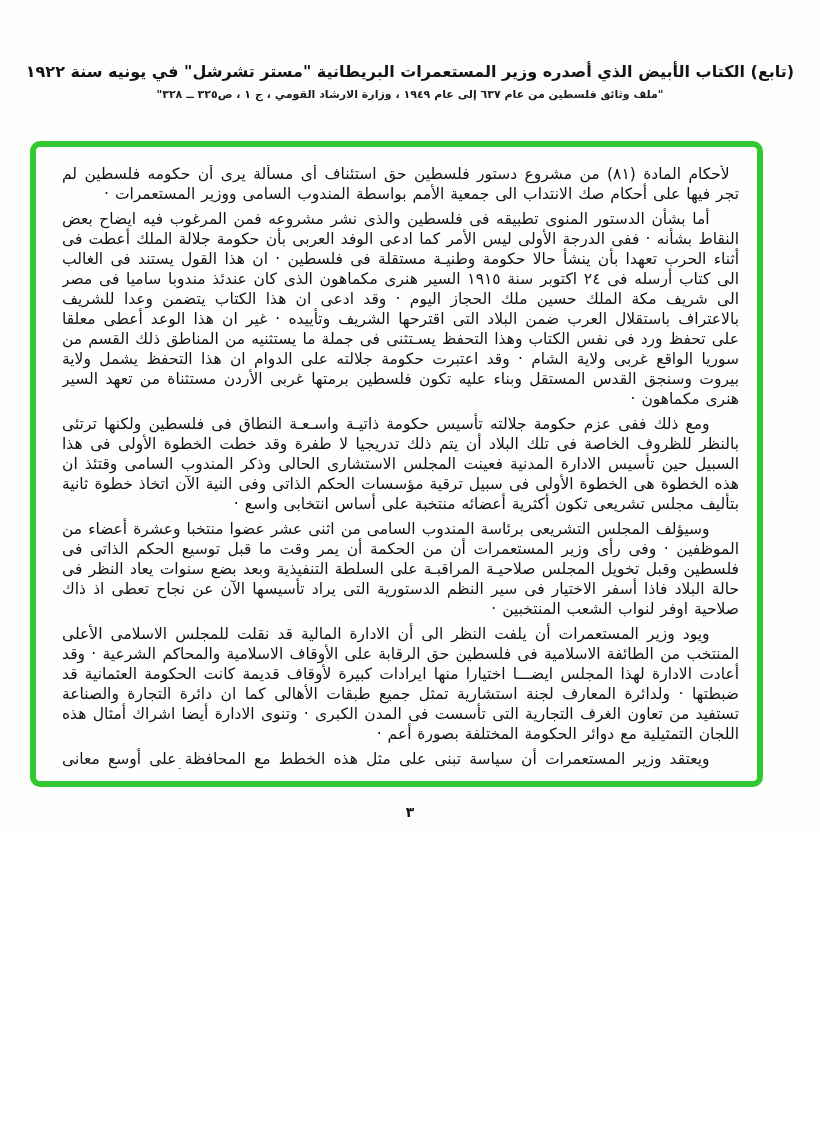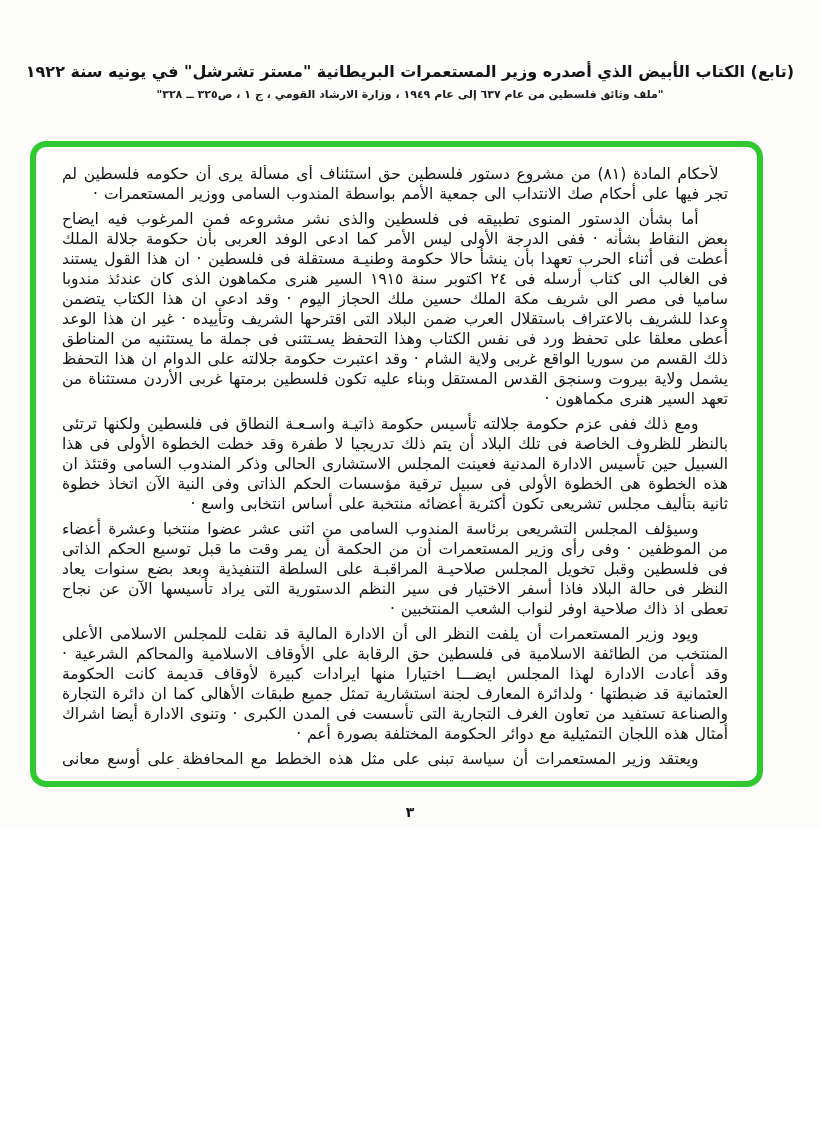--- a/index.html
+++ b/index.html
@@ -35,24 +35,24 @@
     font-weight: bold;
     color: #1c1c1c;
   }
   .green-box {
     position: absolute;
     top: 141px;
     left: 30px;
     right: 57px;
     bottom: 43px;
     border: 6px solid #31c831;
-    border-radius: 16px;
+    border-radius: 10px;
     box-sizing: border-box;
     background: #fefefc;
-    padding: 18px 29px 12px 26px;
+    padding: 18px 18px 12px 26px;
   }
   .text-block {
     direction: rtl;
     text-align: justify;
     color: #121212;
     font-size: 15.5px;
     line-height: 1.29;
     height: 100%;
     overflow: hidden;
   }

